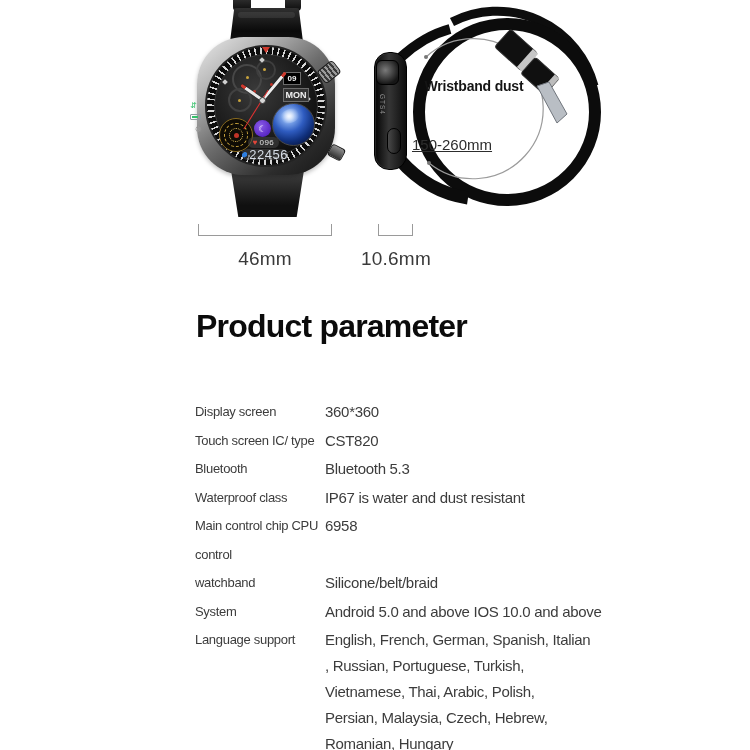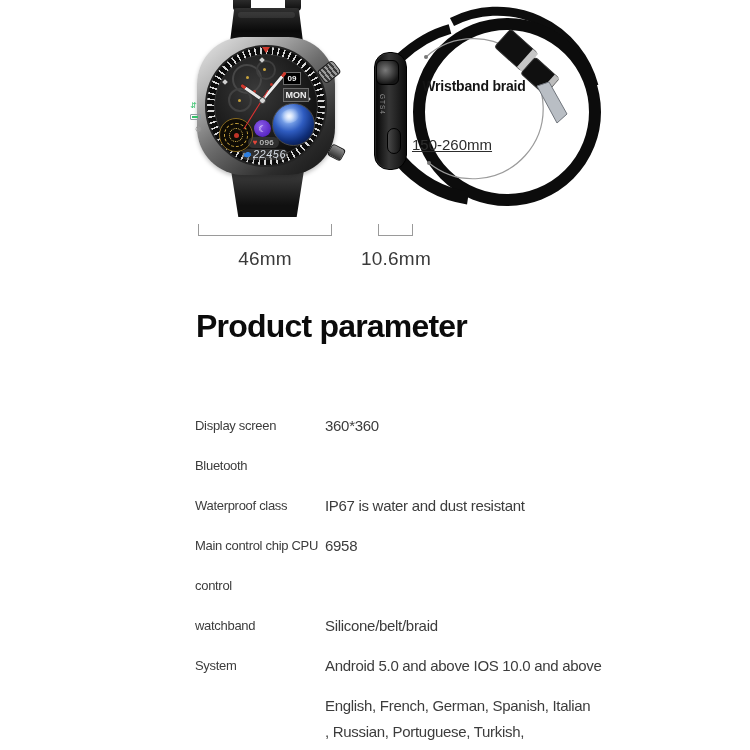--- a/index.html
+++ b/index.html
@@ -53,21 +53,21 @@
     border:1.5px solid #8a6b1f; background:#0f0c05; }
   .gold-r1 { position:absolute; inset:4px; border:1px dashed #caa43c; border-radius:50%; }
   .gold-r2 { position:absolute; inset:9px; border:1px dotted #e3c15a; border-radius:50%; }
   .gold-dot { position:absolute; left:14px; top:14px; width:5px; height:5px; border-radius:50%; background:#c23327; }
   .pill { background:rgba(70,70,70,.55); border-radius:6px; display:flex; align-items:center; justify-content:center; gap:2px; }
   .hr-pill { left:248px; top:137px; width:31px; height:11px; }
   .heart { color:#e0463a; font-size:8px; line-height:1; }
   .hr-num { color:#e3e3e3; font-size:8px; line-height:1; letter-spacing:.5px; }
   .steps-pill { left:242px; top:149px; width:46px; height:11px; }
   .steps-ico { width:7px; height:6px; background:#2e7fe0; clip-path:polygon(0 40%,55% 0,100% 28%,100% 72%,45% 100%,0 82%); }
-  .steps-num { color:#d6dde6; font-size:11px; line-height:1; letter-spacing:.5px;font-style:italic; }
+  .steps-num { color:#d6dde6; font-size:13px; line-height:1; letter-spacing:.5px; }
   .hand { transform-origin:50% 100%; border-radius:2px; }
   .hand-hour { left:260.5px; top:74px; width:3px; height:26px; transform:rotate(-55deg);
     background:linear-gradient(180deg,#cf3a2e 0 20%,#e8e8e8 20%); box-shadow:0 0 1px #000; }
   .hand-min { left:260.5px; top:64px; width:3px; height:36px; transform:rotate(40deg);
     background:linear-gradient(180deg,#cf3a2e 0 16%,#ededed 16%); box-shadow:0 0 1px #000; }
   .hand-sec { left:261.3px; top:66px; width:1.4px; height:46px; transform-origin:50% 74%; transform:rotate(212deg);
     background:#e03131; }
   .cap { left:258.5px; top:96.5px; width:7px; height:7px; border-radius:50%; background:#d8d8d8; border:1.5px solid #3a3a3a; }
   .mini-ico { line-height:1; }
   .batt { left:190px; top:114px; width:11px; height:6px; border:1px solid #8f9aa0; border-radius:1px; }
@@ -90,21 +90,21 @@
   .bracket { border-left:1px solid #9a9a9a; border-right:1px solid #9a9a9a; border-bottom:1px solid #9a9a9a; }
   .bkt-46 { left:198px; top:224px; width:134px; height:12px; }
   .bkt-106 { left:378px; top:224px; width:35px; height:12px; }
   .dim-label { font-size:19px; color:#3a3a3a; text-align:center; letter-spacing:.2px; }
   .dim-46 { left:198px; top:248px; width:134px; }
   .dim-106 { left:350px; top:248px; width:92px; }
 
   
   .page-title { left:196px; top:308px; font-size:32px; font-weight:bold; color:#0b0b0b; letter-spacing:-.8px; }
   .spec-table { left:195px; top:399px; width:440px; }
-  .spec-row { display:flex; align-items:center; margin-bottom:2.5px;margin-top:14px; }
+  .spec-row { display:flex; align-items:flex-start; margin-bottom:2.5px; }
   .spec-label { flex:0 0 130px; font-size:13px; line-height:26px; color:#3c3c3c; letter-spacing:-.3px; white-space:nowrap; }
   .spec-value { flex:1; font-size:15px; line-height:26px; color:#3c3c3c; letter-spacing:-.3px; white-space:pre-line; }
 </style>
 </head>
 <body>
 
 <div class="canvas">
 
   <div>
     <div class="abs nub" style="left:233px;top:0;width:18px;height:11px;"></div>
@@ -183,37 +183,42 @@
       <rect x="550" y="65" width="6" height="22" fill="#bdbdbd"></rect>
     </g>
     <polygon points="537,86 549,82 567,114 557,123" fill="#b9bec4" stroke="#70757c" stroke-width="1"></polygon>
   </svg>
 
   <div class="abs side-body"></div>
   <div class="abs side-crown"></div>
   <div class="abs side-btn"></div>
   <div class="abs gts4">GTS4</div>
 
-  <div class="abs wrist-label">Wristband braid</div>
+  <div class="abs wrist-label">Wristband dust</div>
   <div class="abs wrist-range">150-260mm</div>
 
   <div class="abs bracket bkt-46"></div>
   <div class="abs dim-label dim-46">46mm</div>
   <div class="abs bracket bkt-106"></div>
   <div class="abs dim-label dim-106">10.6mm</div>
 
   <div class="abs page-title">Product parameter</div>
 
   <div class="abs spec-table">
     <div class="spec-row">
       <div class="spec-label">Display screen</div>
       <div class="spec-value">360*360</div>
     </div>
     <div class="spec-row">
+      <div class="spec-label">Touch screen IC/ type</div>
+      <div class="spec-value">CST820</div>
+    </div>
+    <div class="spec-row">
       <div class="spec-label">Bluetooth</div>
+      <div class="spec-value">Bluetooth 5.3</div>
     </div>
     <div class="spec-row">
       <div class="spec-label">Waterproof class</div>
       <div class="spec-value">IP67 is water and dust resistant</div>
     </div>
     <div class="spec-row">
       <div class="spec-label">Main control chip CPU</div>
       <div class="spec-value">6958</div>
     </div>
     <div class="spec-row">

